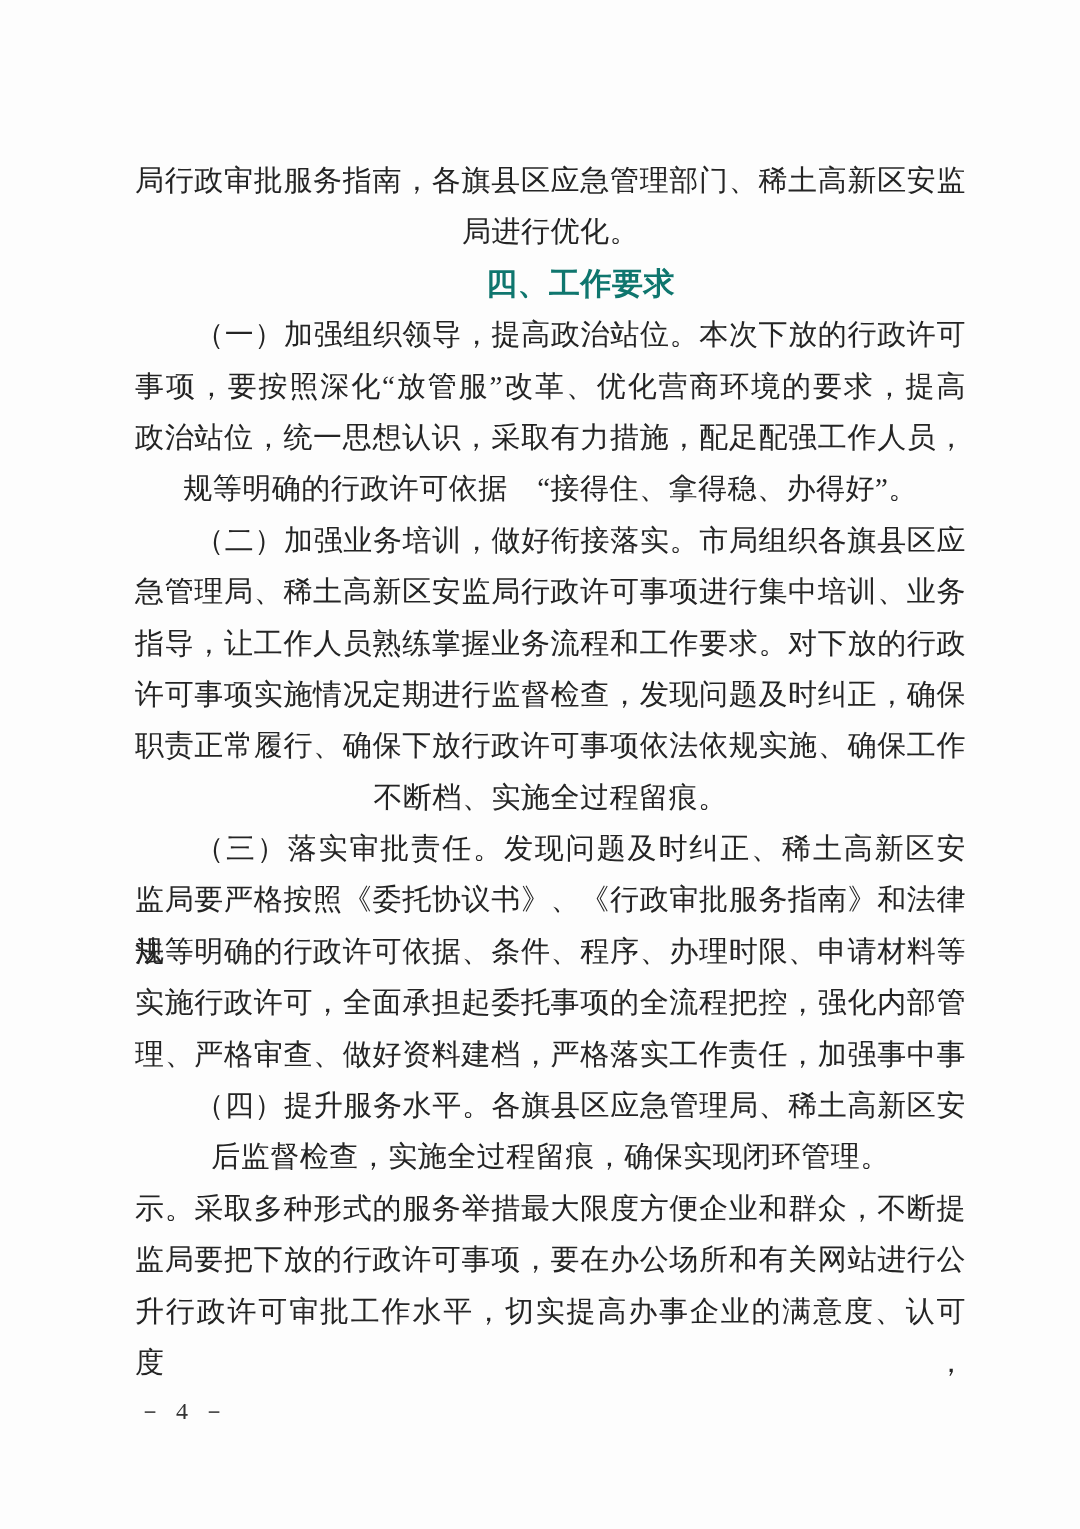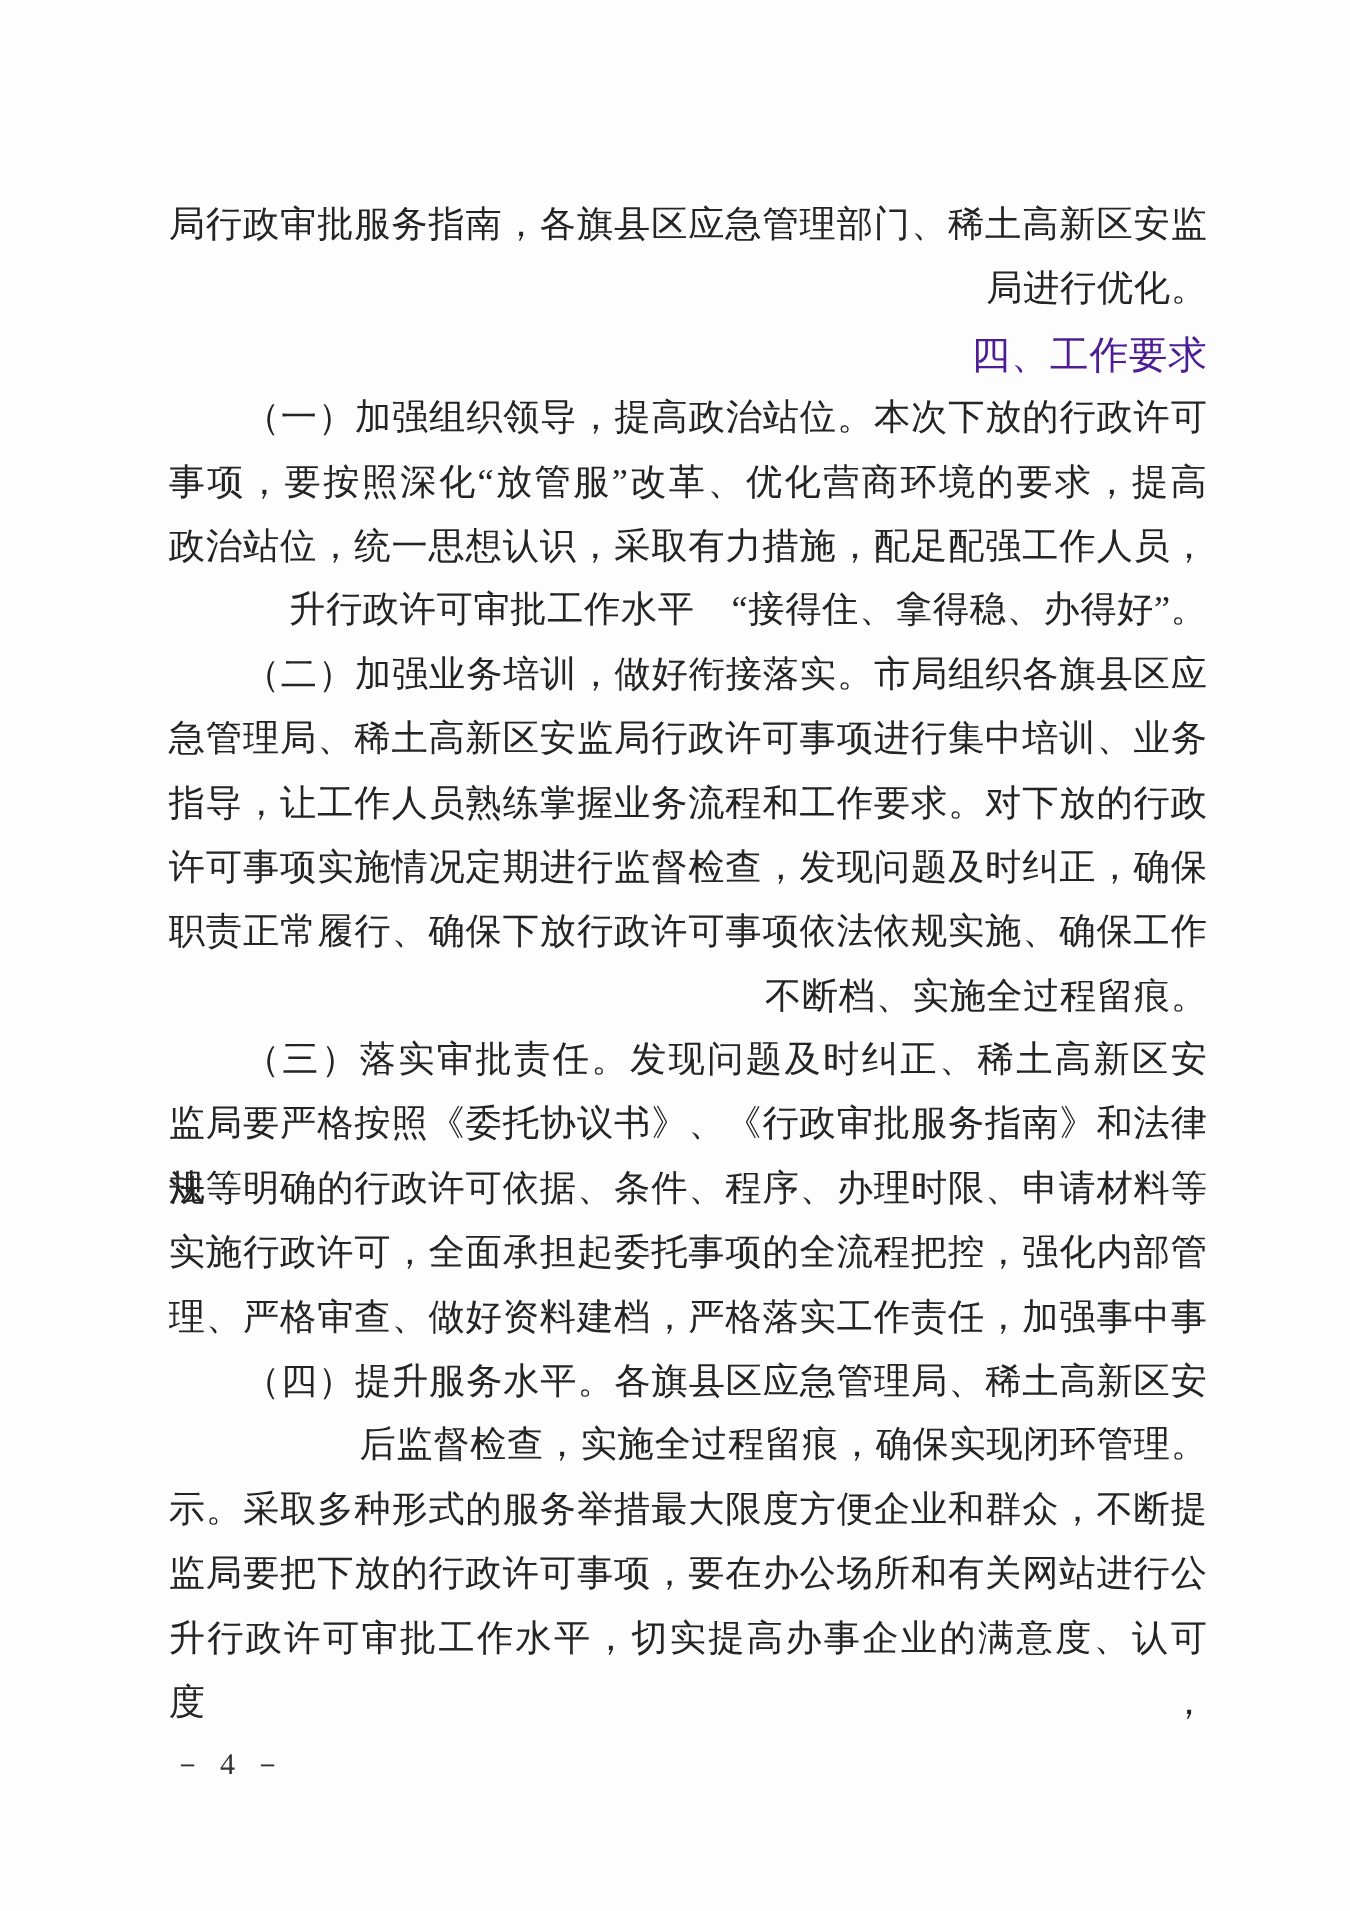--- a/index.html
+++ b/index.html
@@ -19,37 +19,37 @@
   .textblock {
     position: absolute;
     left: 135px;
     top: 155px;
     width: 831px;
   }
   .line {
     height: 51.4px;
     line-height: 51.4px;
     font-size: 29px;
-    text-align: right;
+    text-align: center;
     letter-spacing: 0.5px;
   }
   
   .line.j {
     text-align: justify;
     text-align-last: justify;
   }
   
   .line.indent {
     padding-left: 60px;
   }
   .line.heading {
-    font-weight: normal;
+    font-weight: bold;
     font-size: 31px;
     font-family: "Liberation Sans", "DejaVu Sans", sans-serif;
-    color: #4c1d95;
+    color: #0f766e;
   }
   .footer-pagenum {
     position: absolute;
     left: 138px;
     top: 1395px;
     font-size: 24px;
     letter-spacing: 4px;
     color: #333333;
     font-family: "Liberation Serif", "DejaVu Serif", serif;
   }
@@ -62,21 +62,21 @@
   <div class="textblock">
 
     <div class="line j">局行政审批服务指南，各旗县区应急管理部门、稀土高新区安监</div>
     <div class="line">局进行优化。</div>
 
     <div class="line heading indent">四、工作要求</div>
 
     <div class="line j indent">（一）加强组织领导，提高政治站位。本次下放的行政许可</div>
     <div class="line j">事项，要按照深化“放管服”改革、优化营商环境的要求，提高</div>
     <div class="line j">政治站位，统一思想认识，采取有力措施，配足配强工作人员，</div>
-    <div class="line">升行政许可审批工作水平　“接得住、拿得稳、办得好”。</div>
+    <div class="line">规等明确的行政许可依据　“接得住、拿得稳、办得好”。</div>
 
     <div class="line j indent">（二）加强业务培训，做好衔接落实。市局组织各旗县区应</div>
     <div class="line j">急管理局、稀土高新区安监局行政许可事项进行集中培训、业务</div>
     <div class="line j">指导，让工作人员熟练掌握业务流程和工作要求。对下放的行政</div>
     <div class="line j">许可事项实施情况定期进行监督检查，发现问题及时纠正，确保</div>
     <div class="line j">职责正常履行、确保下放行政许可事项依法依规实施、确保工作</div>
     <div class="line">不断档、实施全过程留痕。</div>
 
     <div class="line j indent">（三）落实审批责任。发现问题及时纠正、稀土高新区安</div>
     <div class="line j">监局要严格按照《委托协议书》、《行政审批服务指南》和法律法</div>

